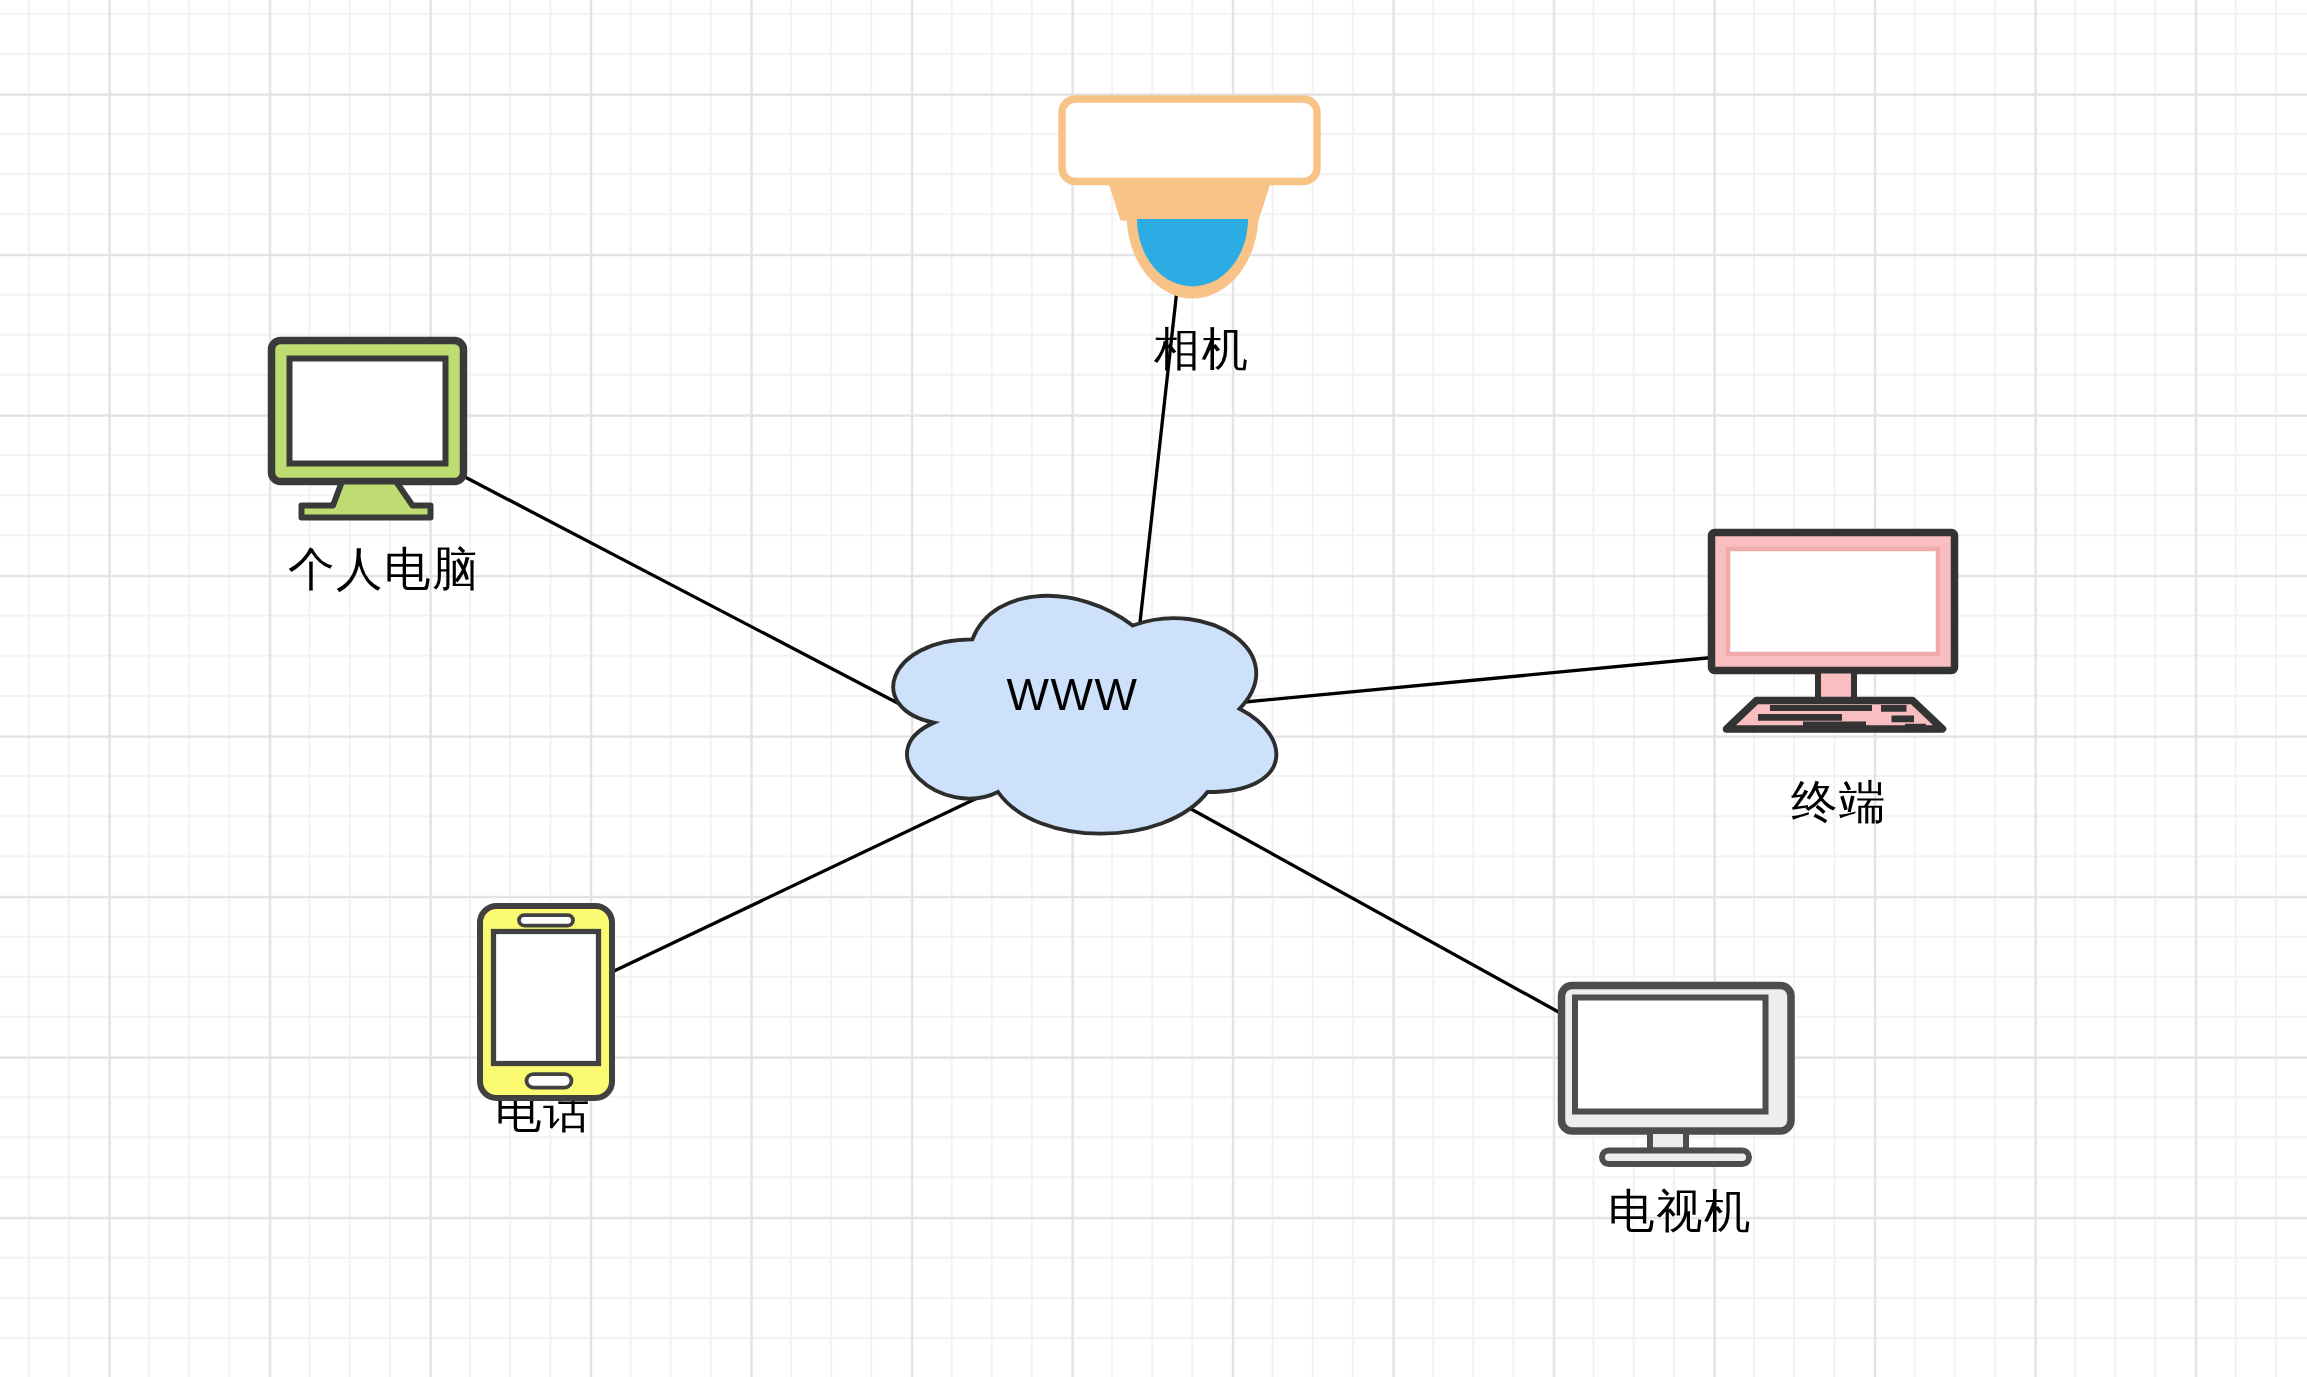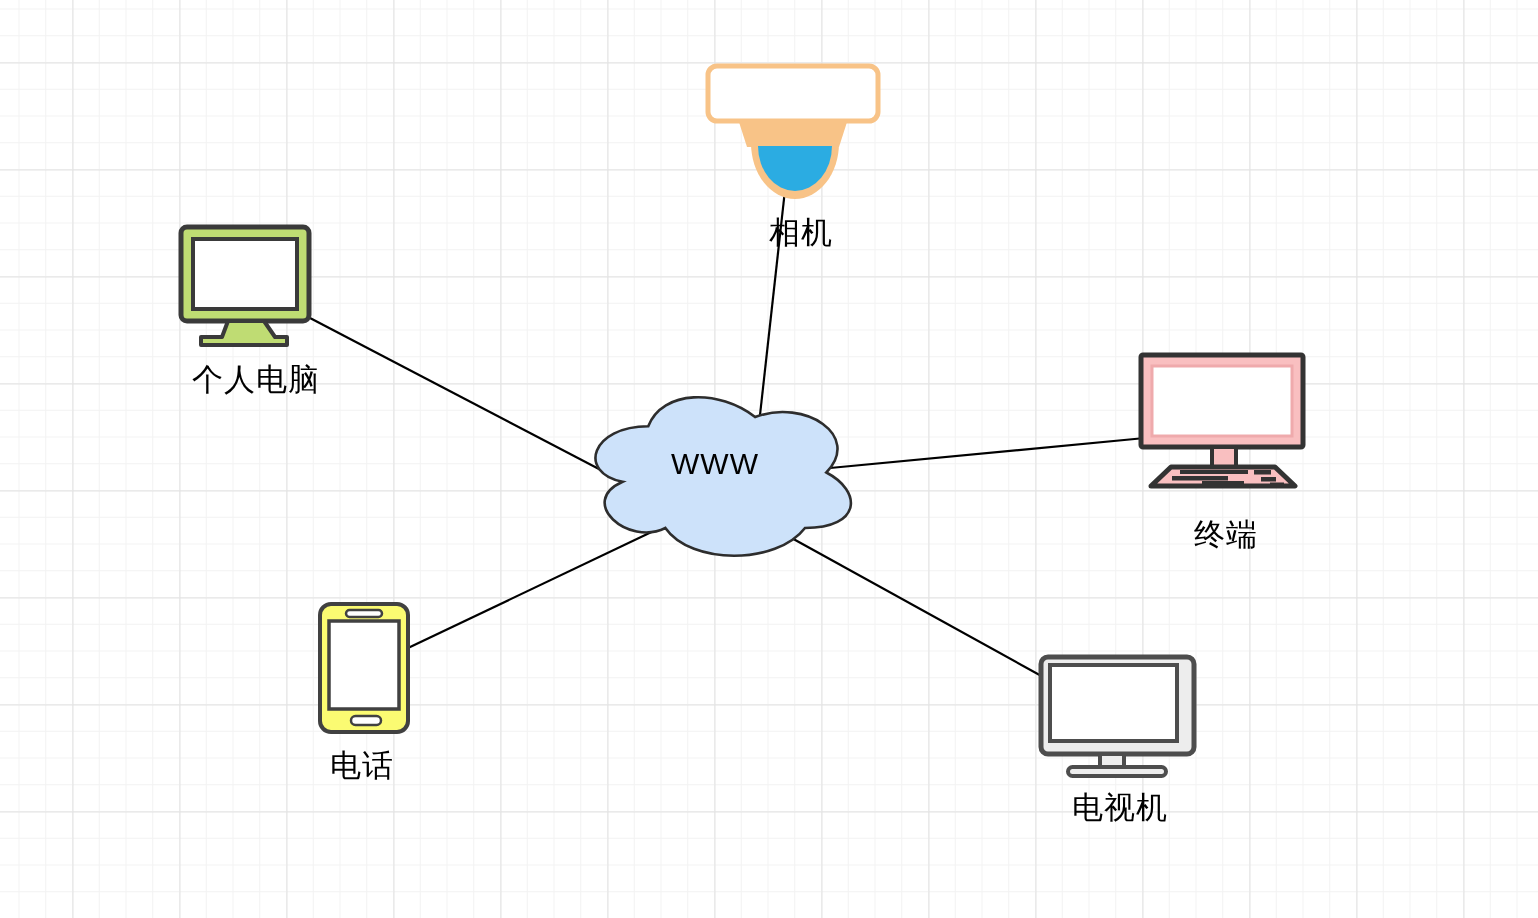--- a/index.html
+++ b/index.html
@@ -41,21 +41,21 @@
   svg { display: block; }
 </style>
 </head>
 <body>
 
 <div class="canvas">
 
   <div class="node-label" style="left:256px; top:380px;font-family:Liberation Serif, serif;">个人电脑</div>
   <div class="node-label" style="left:801px; top:233px;">相机</div>
   <div class="node-label" style="left:1226px; top:535px;">终端</div>
-  <div class="node-label" style="left:362px; top:766px;">电话</div>
+  <div class="node-label" style="left:362px; top:741px;">电话</div>
   <div class="node-label" style="left:1120px; top:808px;font-family:Liberation Serif, serif;">电视机</div>
 
   <svg class="abs" style="left:0; top:0;" width="1538" height="918" viewBox="0 0 1538 918">
     <line x1="310" y1="318" x2="620" y2="480" stroke="#000000" stroke-width="2.2"></line>
     <line x1="785" y1="190" x2="760" y2="415" stroke="#000000" stroke-width="2.2"></line>
     <line x1="830" y1="468" x2="1145" y2="438" stroke="#000000" stroke-width="2.2"></line>
     <line x1="408" y1="648" x2="662" y2="527" stroke="#000000" stroke-width="2.2"></line>
     <line x1="788" y1="536" x2="1045" y2="678" stroke="#000000" stroke-width="2.2"></line>
   </svg>
 

